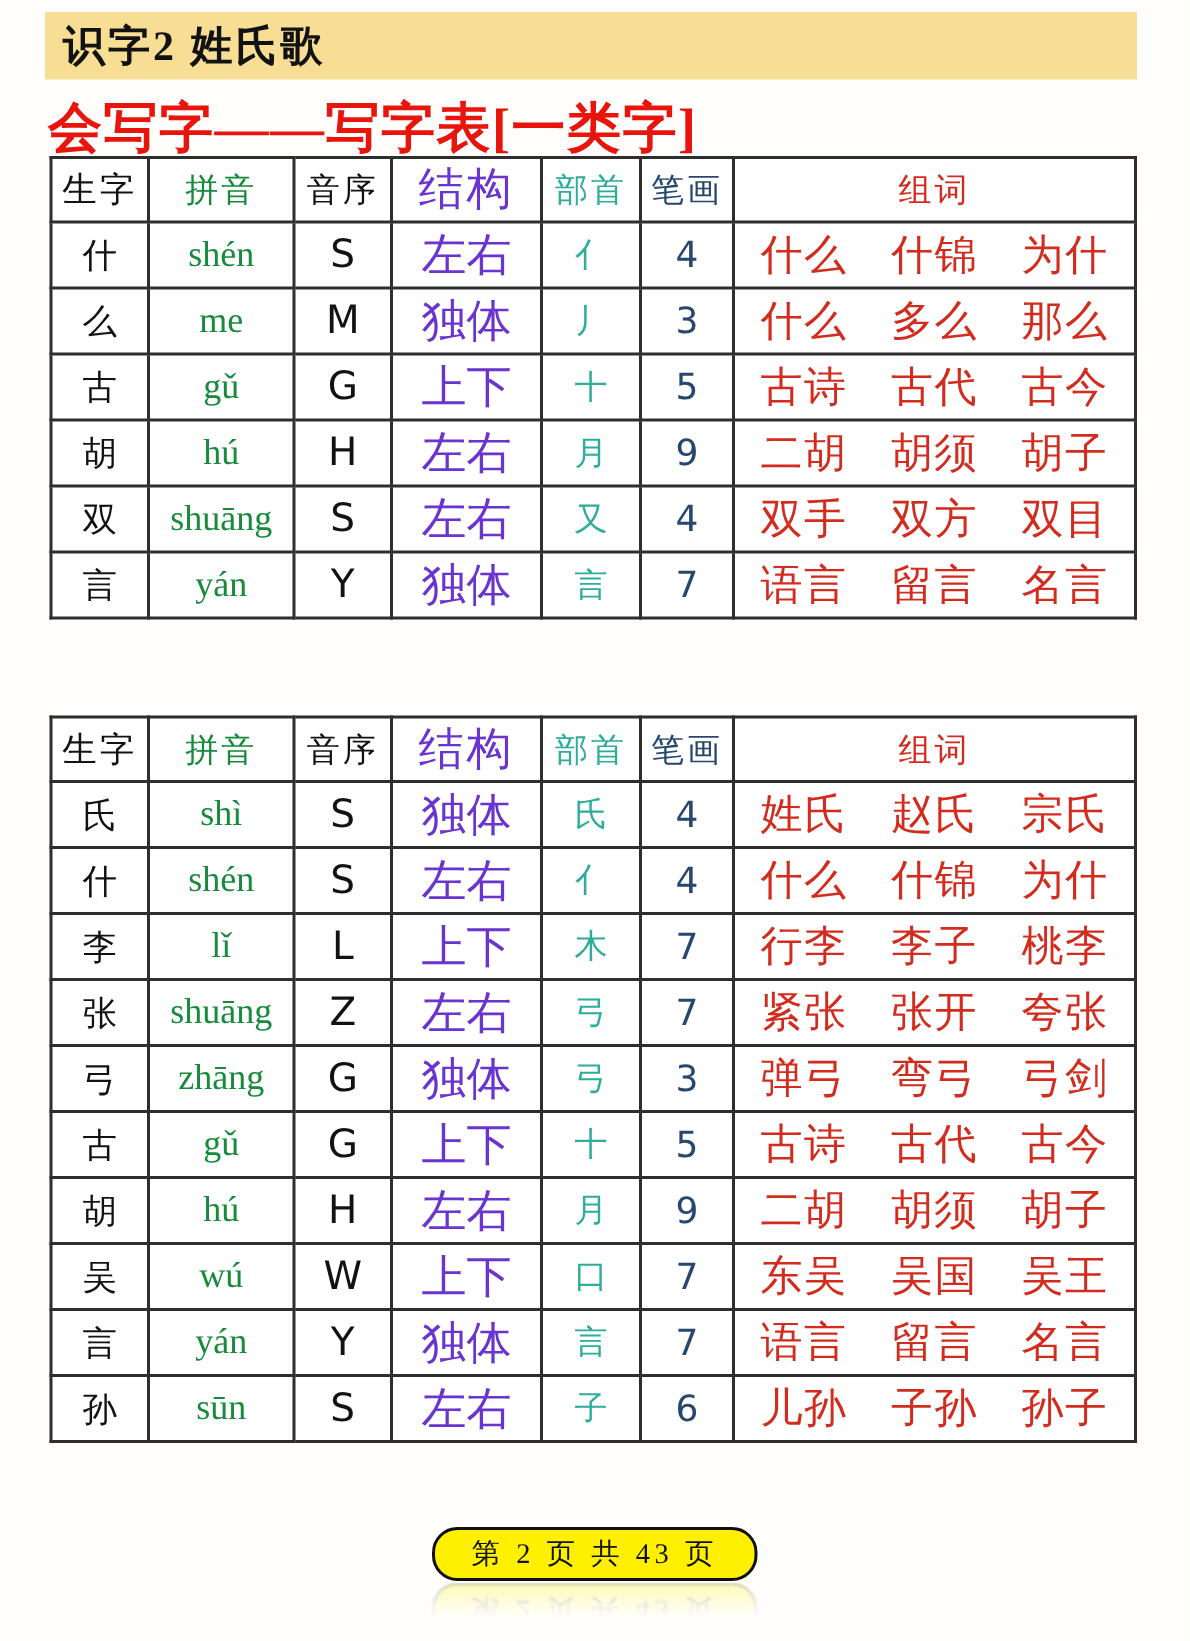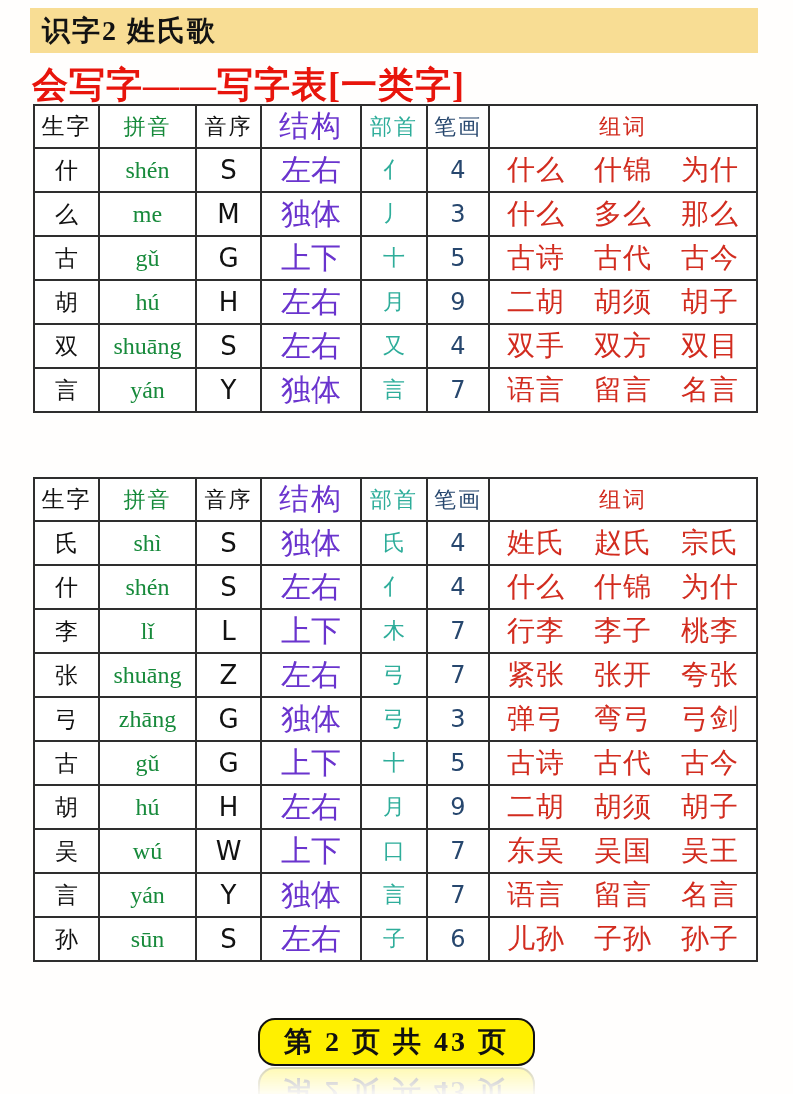--- a/index.html
+++ b/index.html
@@ -73,21 +73,21 @@
   .footer-wrap{
     position:absolute;left:0;top:1018px;width:793px;
     text-align:center;
   }
   .page-badge{
     display:inline-block;
     background:var(--footer-bg,#FFF000);
     border:2.5px solid #111;
     border-radius:17px;
     padding:3px 24px;
-    font-size:28px;font-weight:bold;color:#111;
+    font-size:19px;font-weight:normal;color:#111;
     letter-spacing:3px;
   }
   .page-badge-reflection{
     display:block;margin-top:1px;
     transform:scaleY(-1);
     opacity:.32;filter:blur(.6px);
     -webkit-mask-image:linear-gradient(to top,rgba(0,0,0,.9),transparent 65%);
     mask-image:linear-gradient(to top,rgba(0,0,0,.9),transparent 65%);
   }
   .page-badge-reflection .page-badge{border-color:rgba(17,17,17,.6);}

